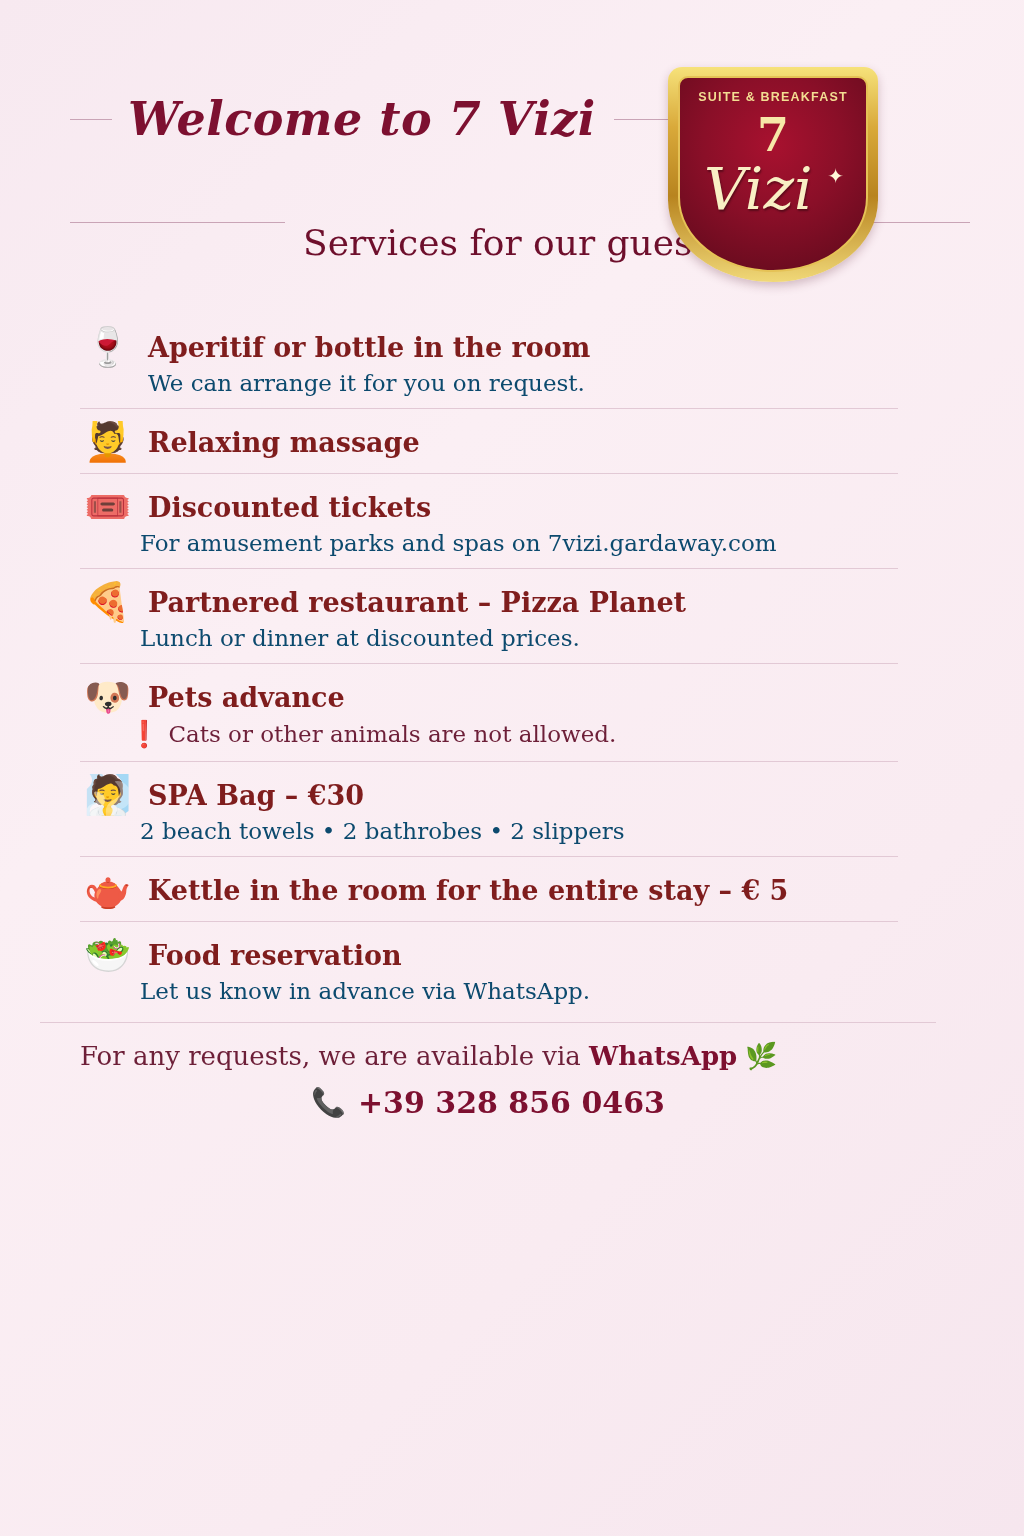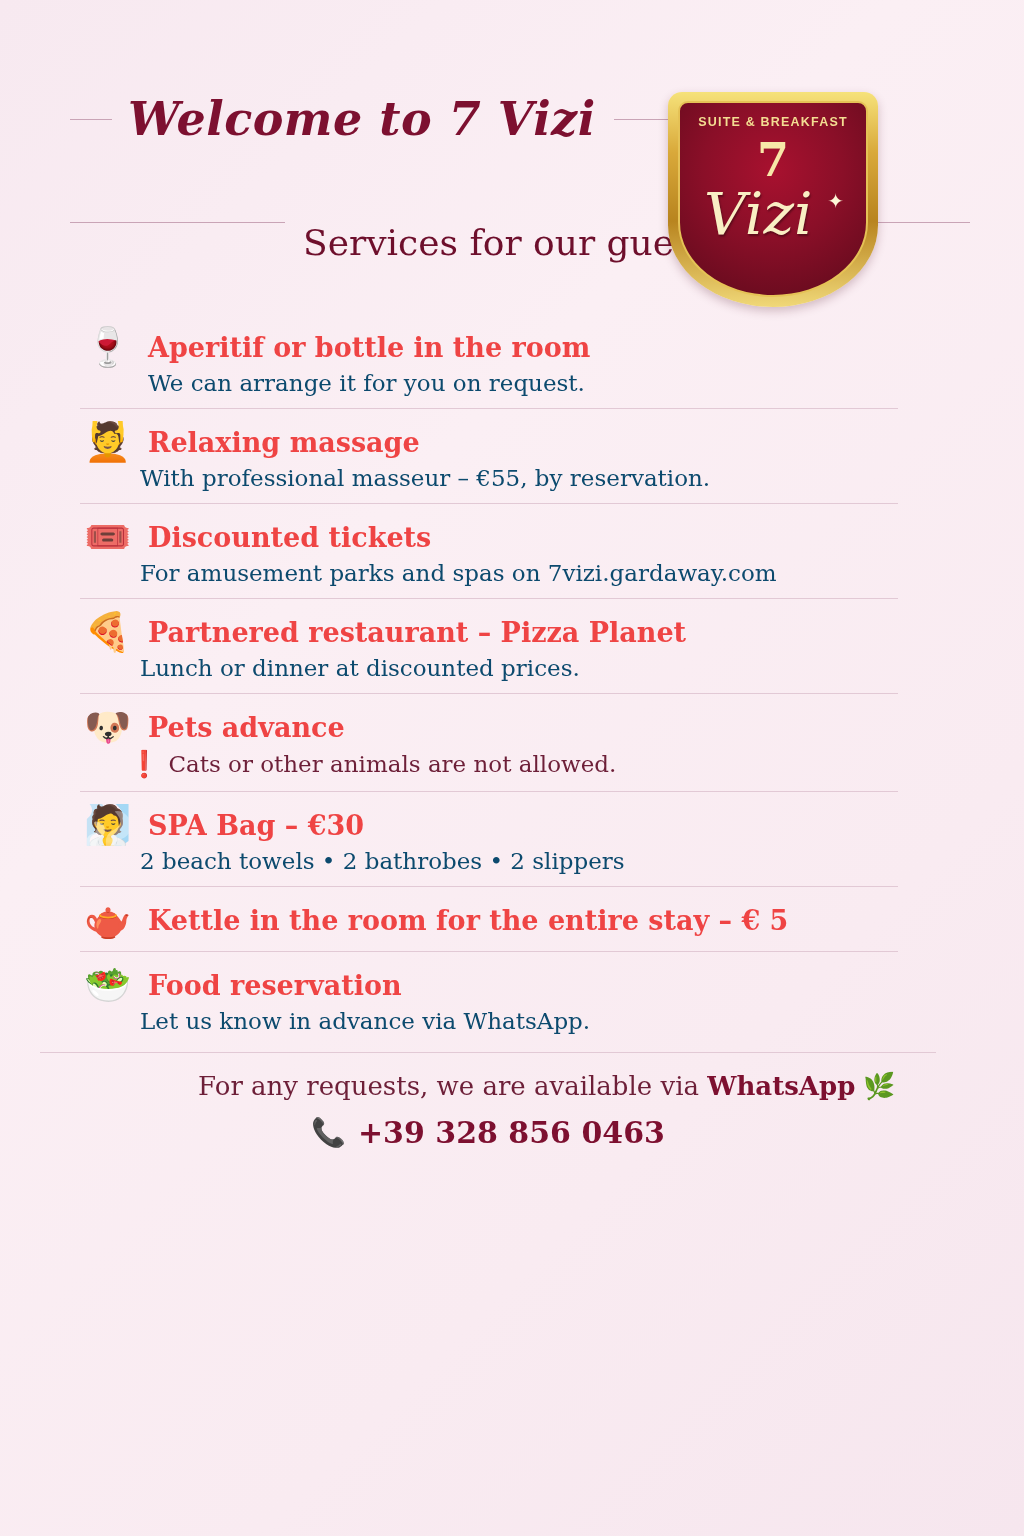--- a/index.html
+++ b/index.html
@@ -69,21 +69,21 @@
     font-size: 36px;
     color: #6e0f2c;
     white-space: nowrap;
   }
   .sub-rule-right { flex: 1 1 auto; margin-left: 18px; }
 
   
   .logo {
     position: absolute;
     right: 58px;
-    top: 92px;
+    top: 67px;
     width: 210px;
     height: 215px;
   }
   .shield-outer {
     position: absolute;
     inset: 0;
     background: linear-gradient(180deg, #f6e27a 0%, #d9a93a 28%, #b8841f 60%, #f0d878 100%);
     border-radius: 14px 14px 50% 50% / 14px 14px 38% 38%;
     box-shadow: 0 4px 10px rgba(90, 30, 50, 0.25);
   }
@@ -160,21 +160,21 @@
     font-size: 38px;
     line-height: 1;
     width: 56px;
     text-align: center;
     flex: 0 0 auto;
   }
   .srv-title {
     font-family: "DejaVu Serif", serif;
     font-weight: bold;
     font-size: 27px;
-    color: #ef4444;
+    color: #7f1d1d;
     text-align: center;
   }
   .srv-sub {
     font-family: "DejaVu Serif", serif;
     font-size: 23px;
     color: #0c4a6e;
     margin: 4px 0 0 68px;
   }
   .srv-sub.indent-less { margin-left: 60px; }
   .srv-note {
@@ -192,21 +192,21 @@
     font-size: 26px;
   }
 
   .service.compact .srv-head { align-items: center; }
 
   
   .footer {
     margin-top: 6px;
     padding: 18px 40px 0 40px;
     border-top: 1px solid #e2c9d5;
-    text-align: right;
+    text-align: left;
   }
   .footer-line {
     font-family: "DejaVu Serif", serif;
     font-size: 26px;
     color: #6d1f38;
   }
   .footer-line .bold {
     font-weight: bold;
     color: #7d1030;
   }
@@ -261,21 +261,20 @@
         <span class="srv-title">Aperitif or bottle in the room</span>
       </div>
       <div class="srv-sub">We can arrange it for you on request.</div>
     </div>
 
     <div class="service">
       <div class="srv-head">
         <span class="srv-emoji">💆</span>
         <span class="srv-title">Relaxing massage</span>
       </div>
-      <div class="srv-sub indent-less">With professional masseur – €55, by reservation.</div>
     </div>
 
     <div class="service">
       <div class="srv-head">
         <span class="srv-emoji">🎟️</span>
         <span class="srv-title">Discounted tickets</span>
       </div>
       <div class="srv-sub indent-less">For amusement parks and spas on 7vizi.gardaway.com</div>
     </div>
 

